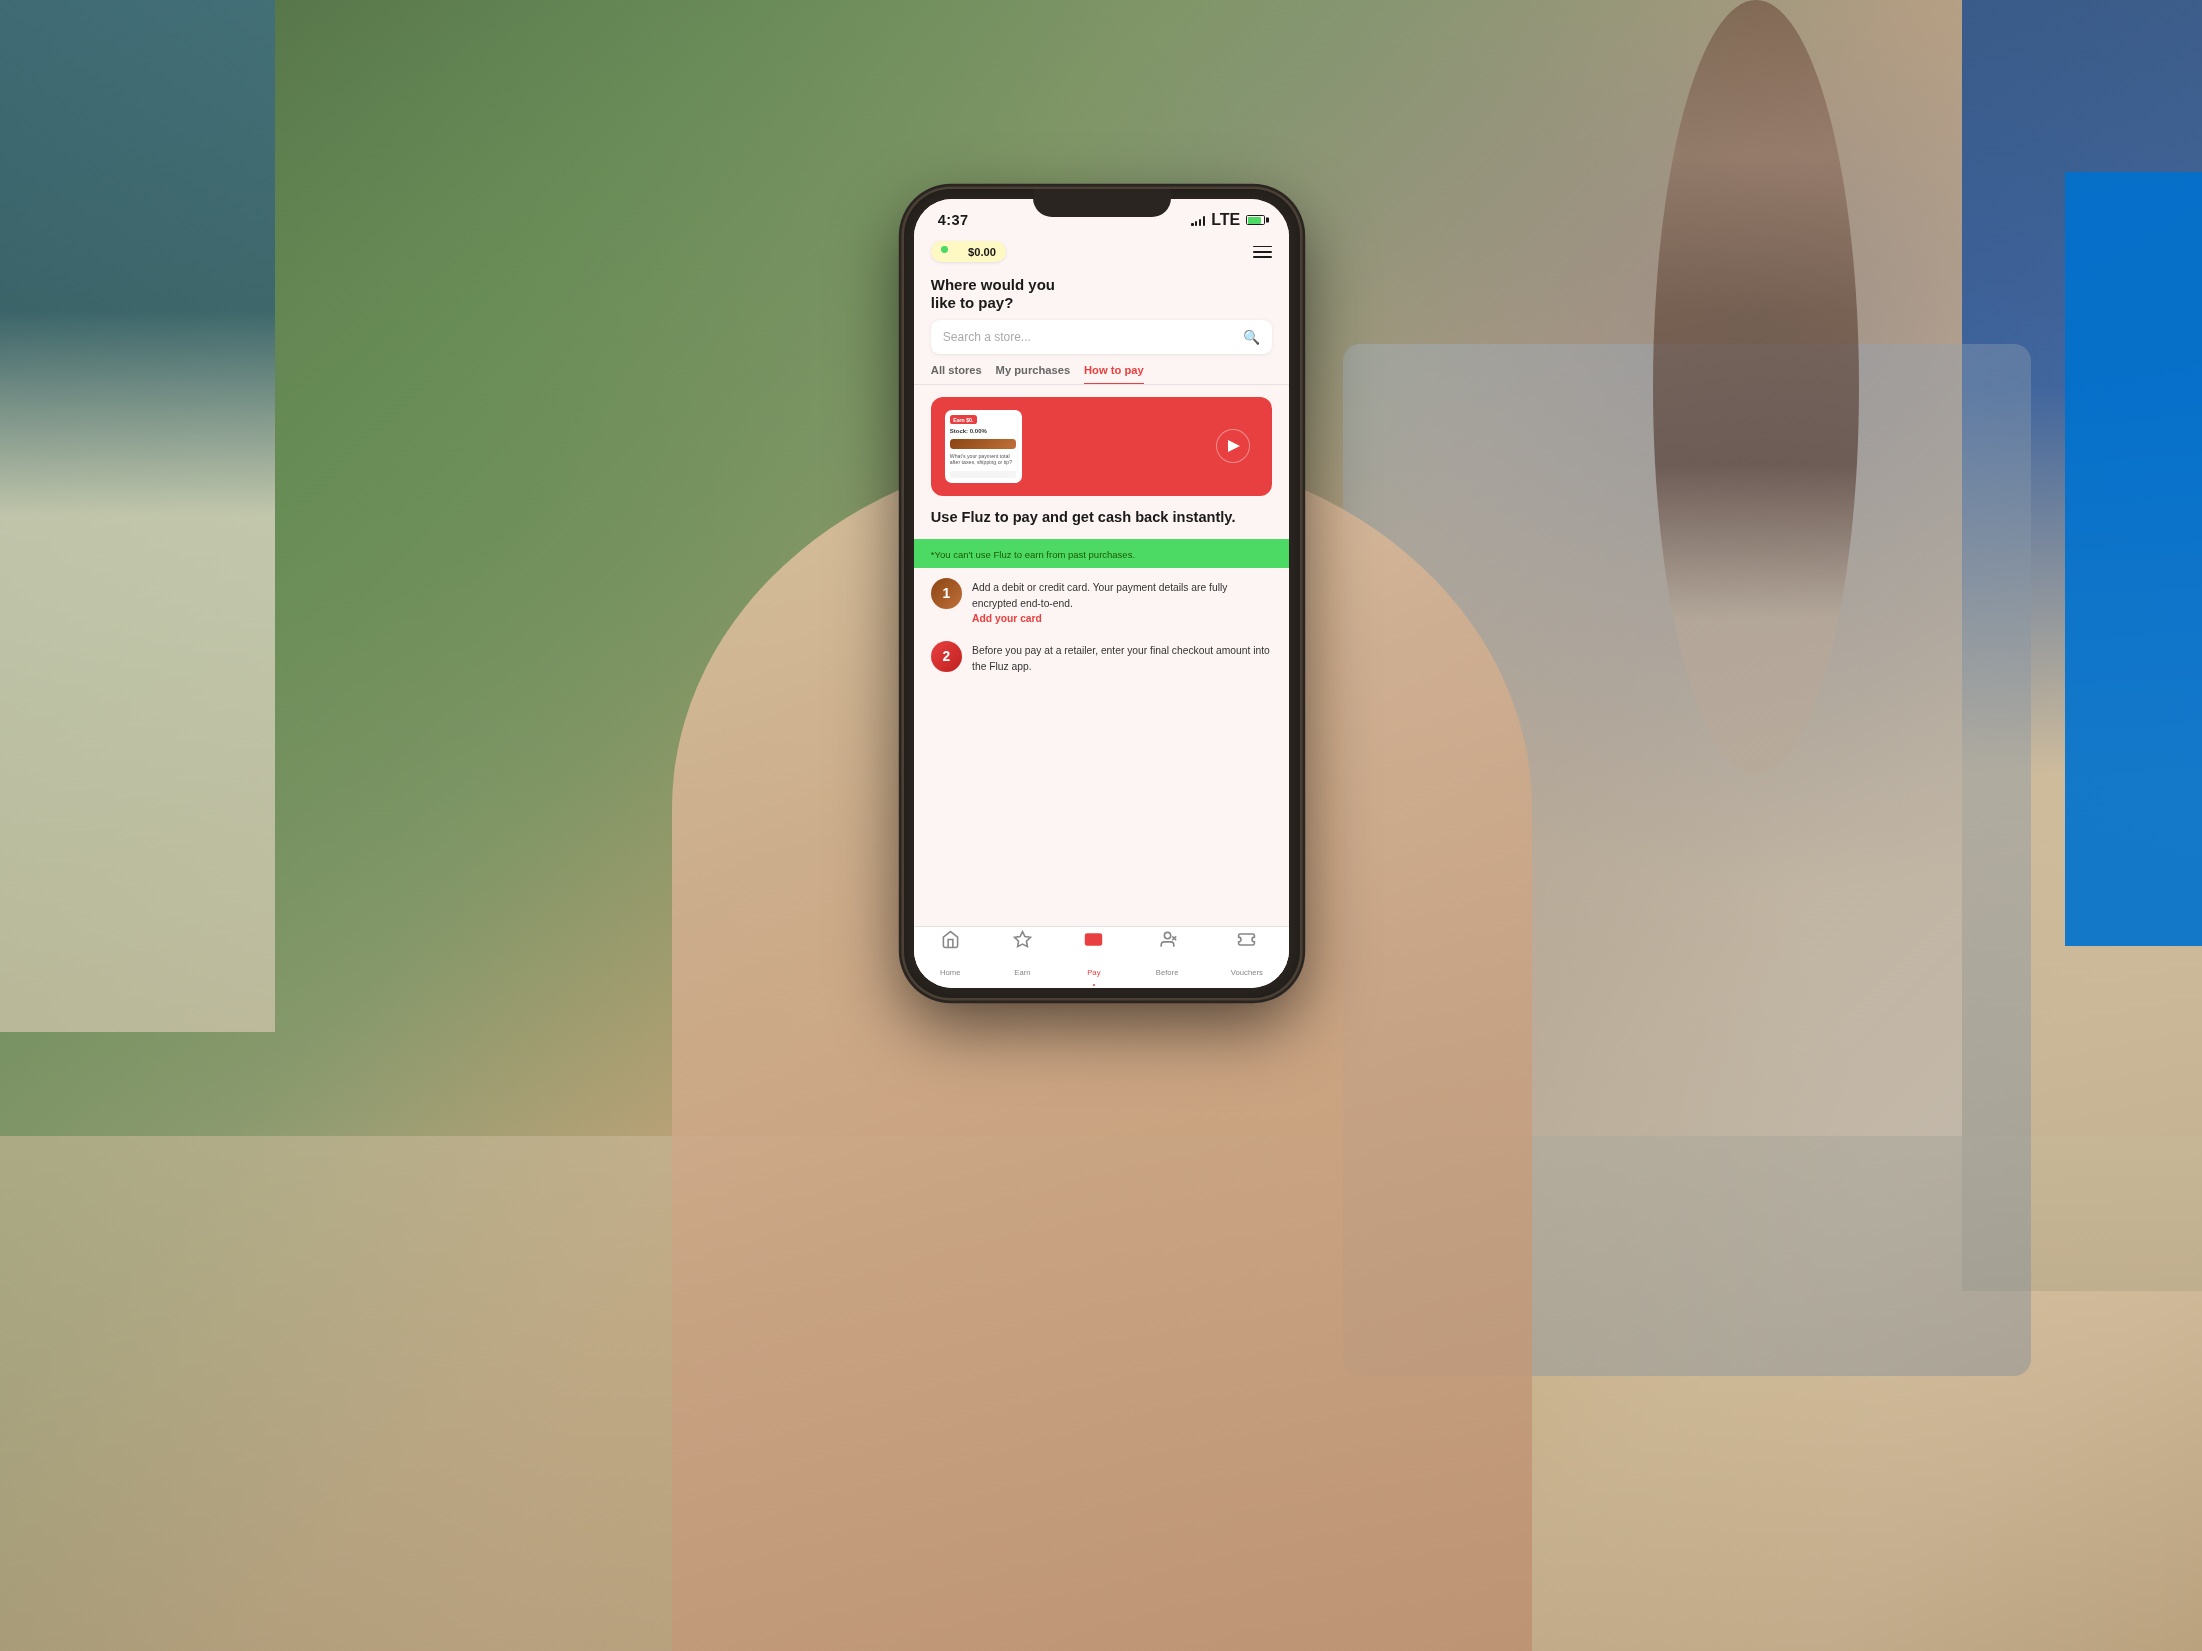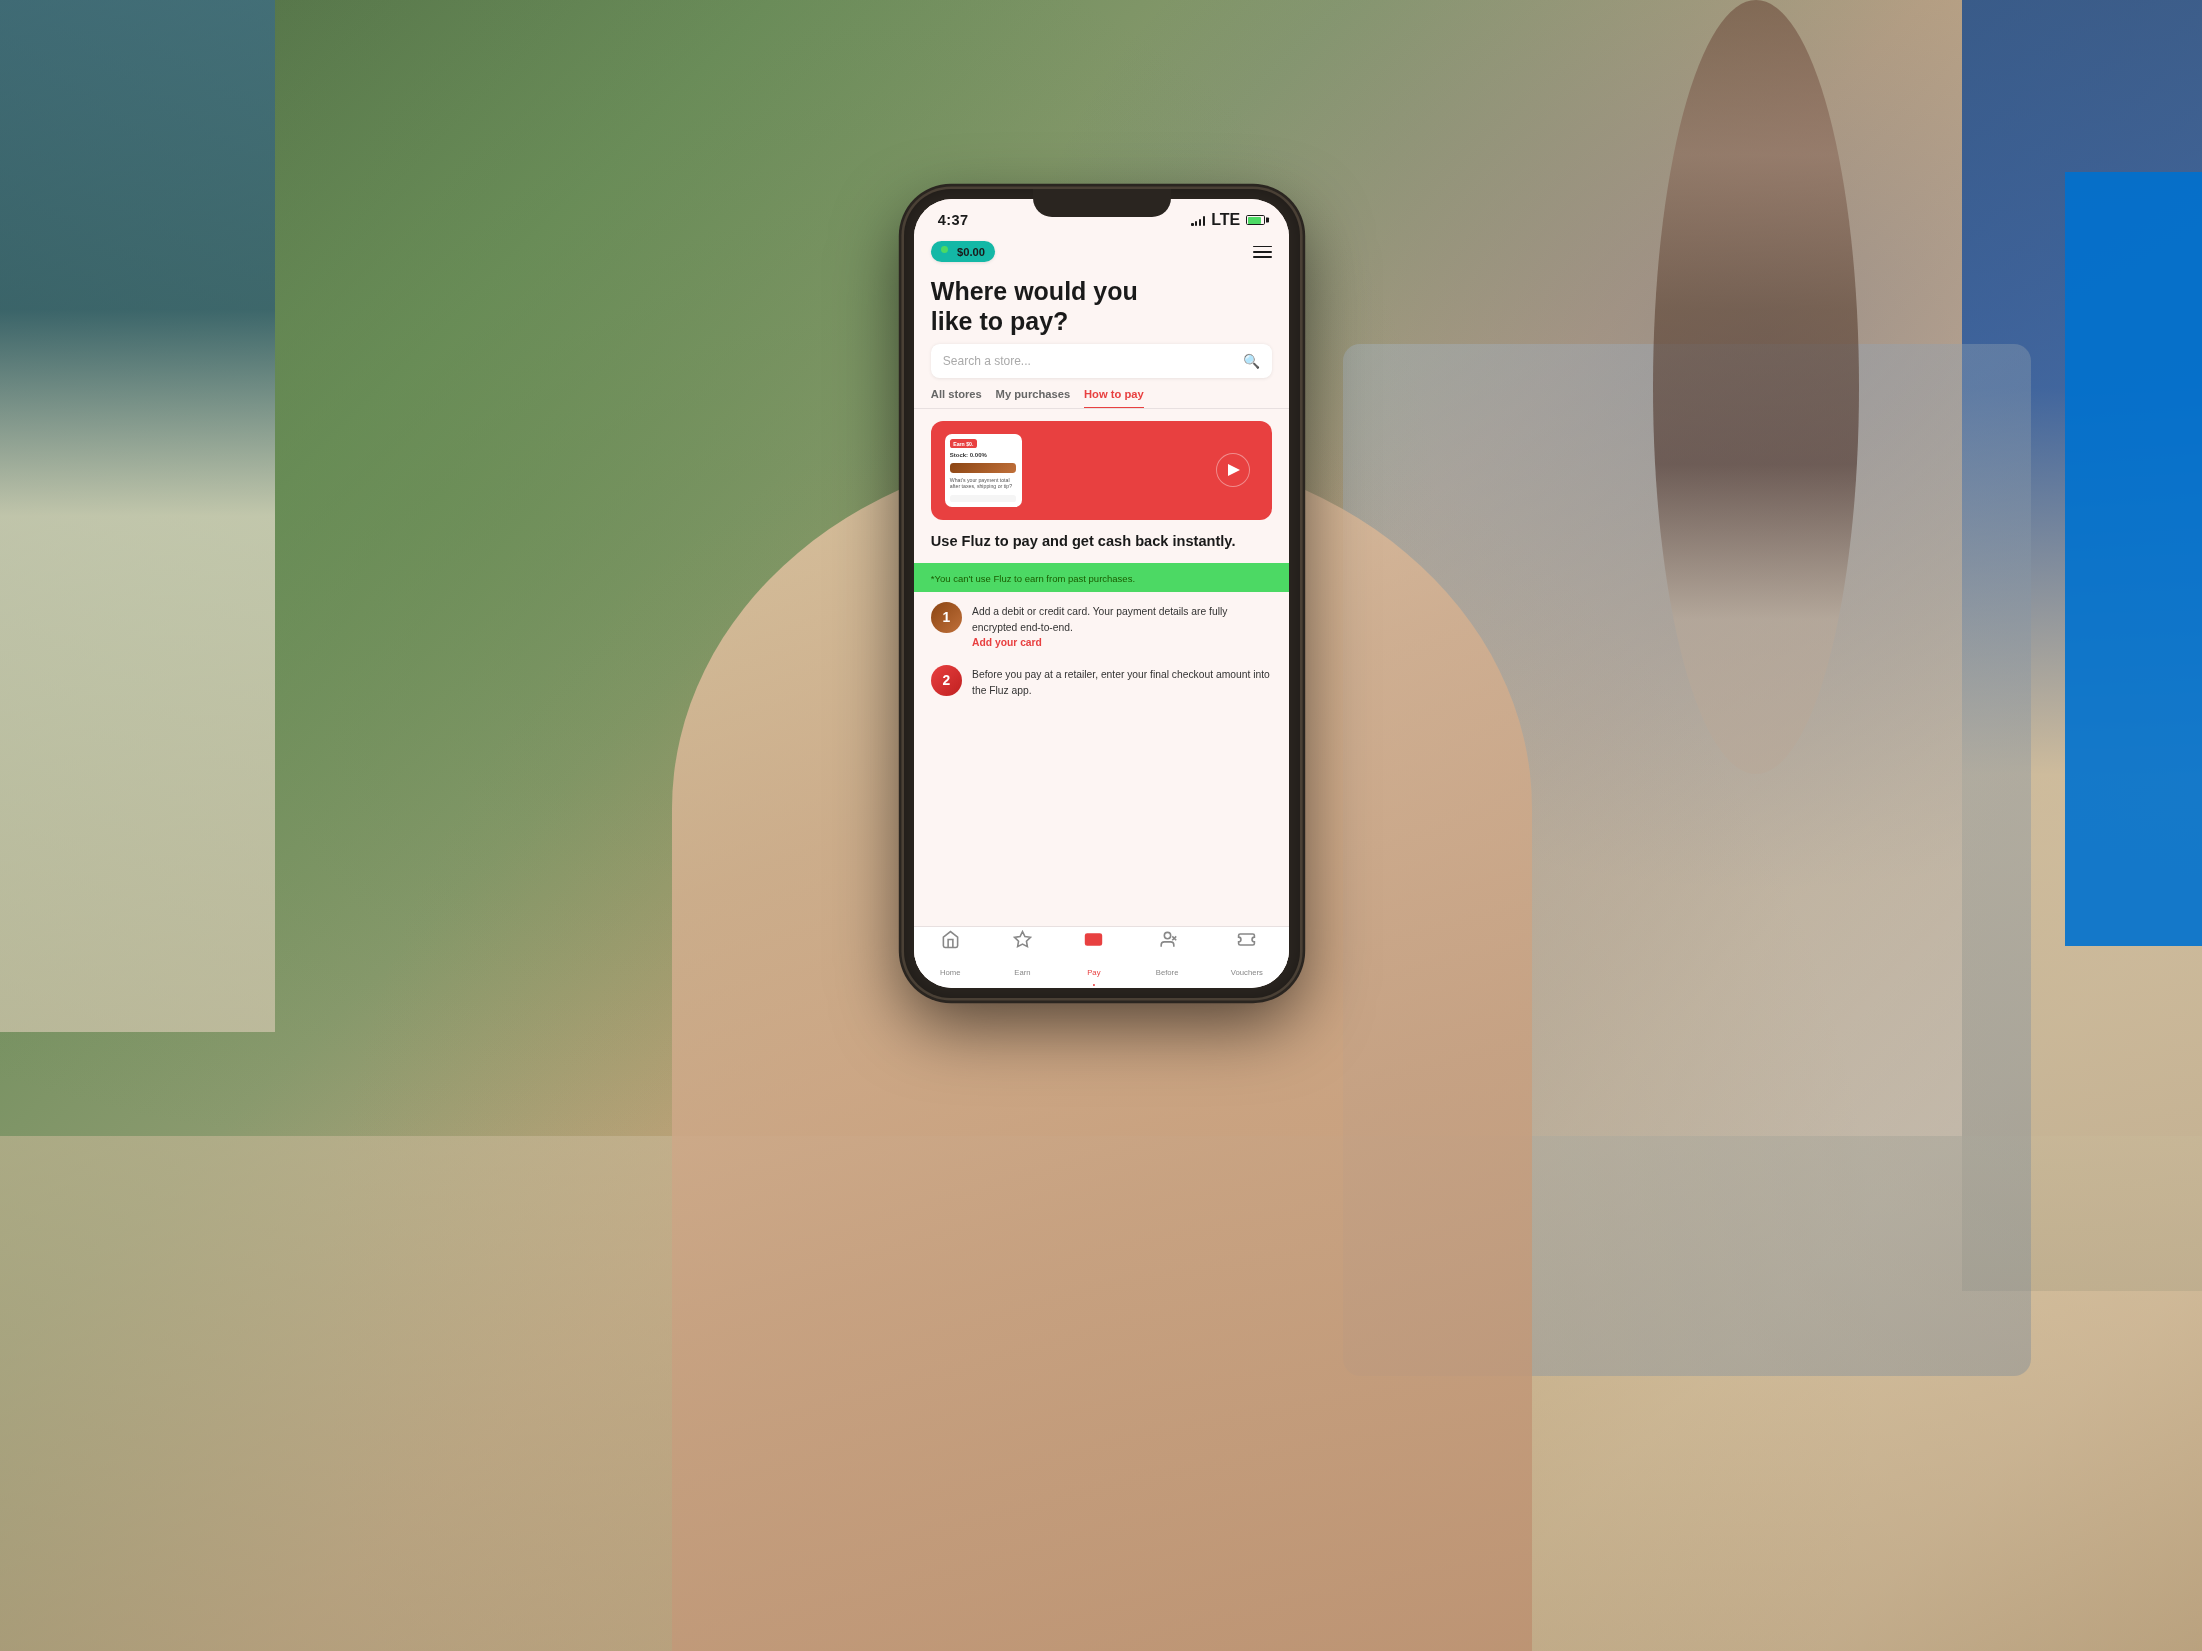--- a/index.html
+++ b/index.html
@@ -185,22 +185,22 @@
     .app-header {
       display: flex;
       justify-content: space-between;
       align-items: center;
       padding: 6.9px 17px 6.9px;
       background: #fdf5f3;
     }
     .balance-badge {
       display: flex;
       align-items: flex-start;
-      gap: 9px;
-      background: #14b8a6;
+      gap: 20px;
+      background: #fef9c3;
       border-radius: 17px;
       padding: 4.3px 10.3px;
       box-shadow: 0 0.9px 3.4px rgba(0,0,0,0.1);
     }
     .balance-dot {
       width: 6.9px;
       height: 6.9px;
       background: #4cd964;
       border-radius: 50%;
     }
@@ -221,21 +221,21 @@
       background: #1a1a1a;
       border-radius: 0.9px;
     }
 
     
     .page-title {
       padding: 6.9px 17px 8.6px;
       background: #fdf5f3;
     }
     .page-title h1 {
-      font-size: 25px;
+      font-size: 15px;
       font-weight: 800;
       color: #1a1a1a;
       line-height: 1.2;
     }
 
     
     .search-bar {
       margin: 0 17px 10.3px;
       background: white;
       border-radius: 8.6px;

